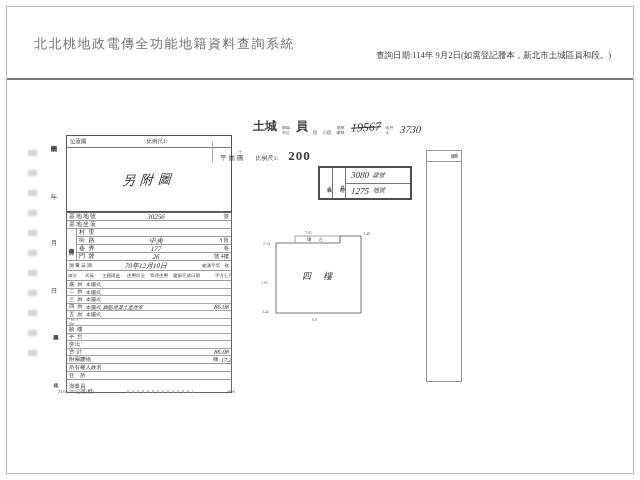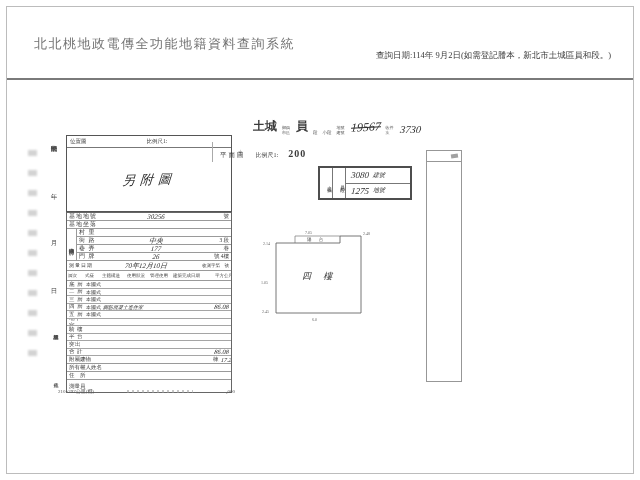--- a/index.html
+++ b/index.html
@@ -73,21 +73,21 @@
   .brow.last{height:12px;border-bottom:0;}
   .scan-footer{position:absolute;left:58px;top:388px;width:177px;display:flex;
                align-items:center;justify-content:space-between;font-size:5px;color:#555;}
   .smudge{width:66px;height:3px;opacity:.55;
           background:repeating-linear-gradient(90deg,#9a9a9a 0 2px,transparent 2px 5px);}
   
   .plan-tick{position:absolute;left:212px;top:142px;width:1px;height:20px;background:#aaa;}
   .plan-caption{position:absolute;left:220px;top:148px;display:flex;align-items:baseline;gap:10px;}
   .plan-caption .cap{font-size:6.5px;letter-spacing:2px;}
   .plan-caption .sl{font-size:6px;}
-  .plan-caption .sv{font-size:10px;font-weight:bold;letter-spacing:1px;}
+  .plan-caption .sv{font-size:13px;font-weight:bold;letter-spacing:1px;}
   .stamp-box{position:absolute;left:318px;top:166px;width:94px;height:34px;border:2px solid #4e4e4e;
              box-sizing:border-box;display:flex;background:rgba(255,255,255,.5);}
   .stamp-col{width:12px;writing-mode:vertical-rl;font-size:4.5px;text-align:center;
              border-right:1px solid #777;flex:0 0 auto;letter-spacing:1px;color:#444;}
   .stamp-vals{flex:1;display:flex;flex-direction:column;}
   .stamp-vals .sv-row{flex:1;display:flex;align-items:center;gap:4px;padding-left:5px;}
   .stamp-vals .sv-row:first-child{border-bottom:1px solid #777;}
   .stamp-vals .num{font-size:9px;}
   .stamp-vals .lab{font-size:6px;}
   .plan-svg{position:absolute;left:255px;top:228px;}

